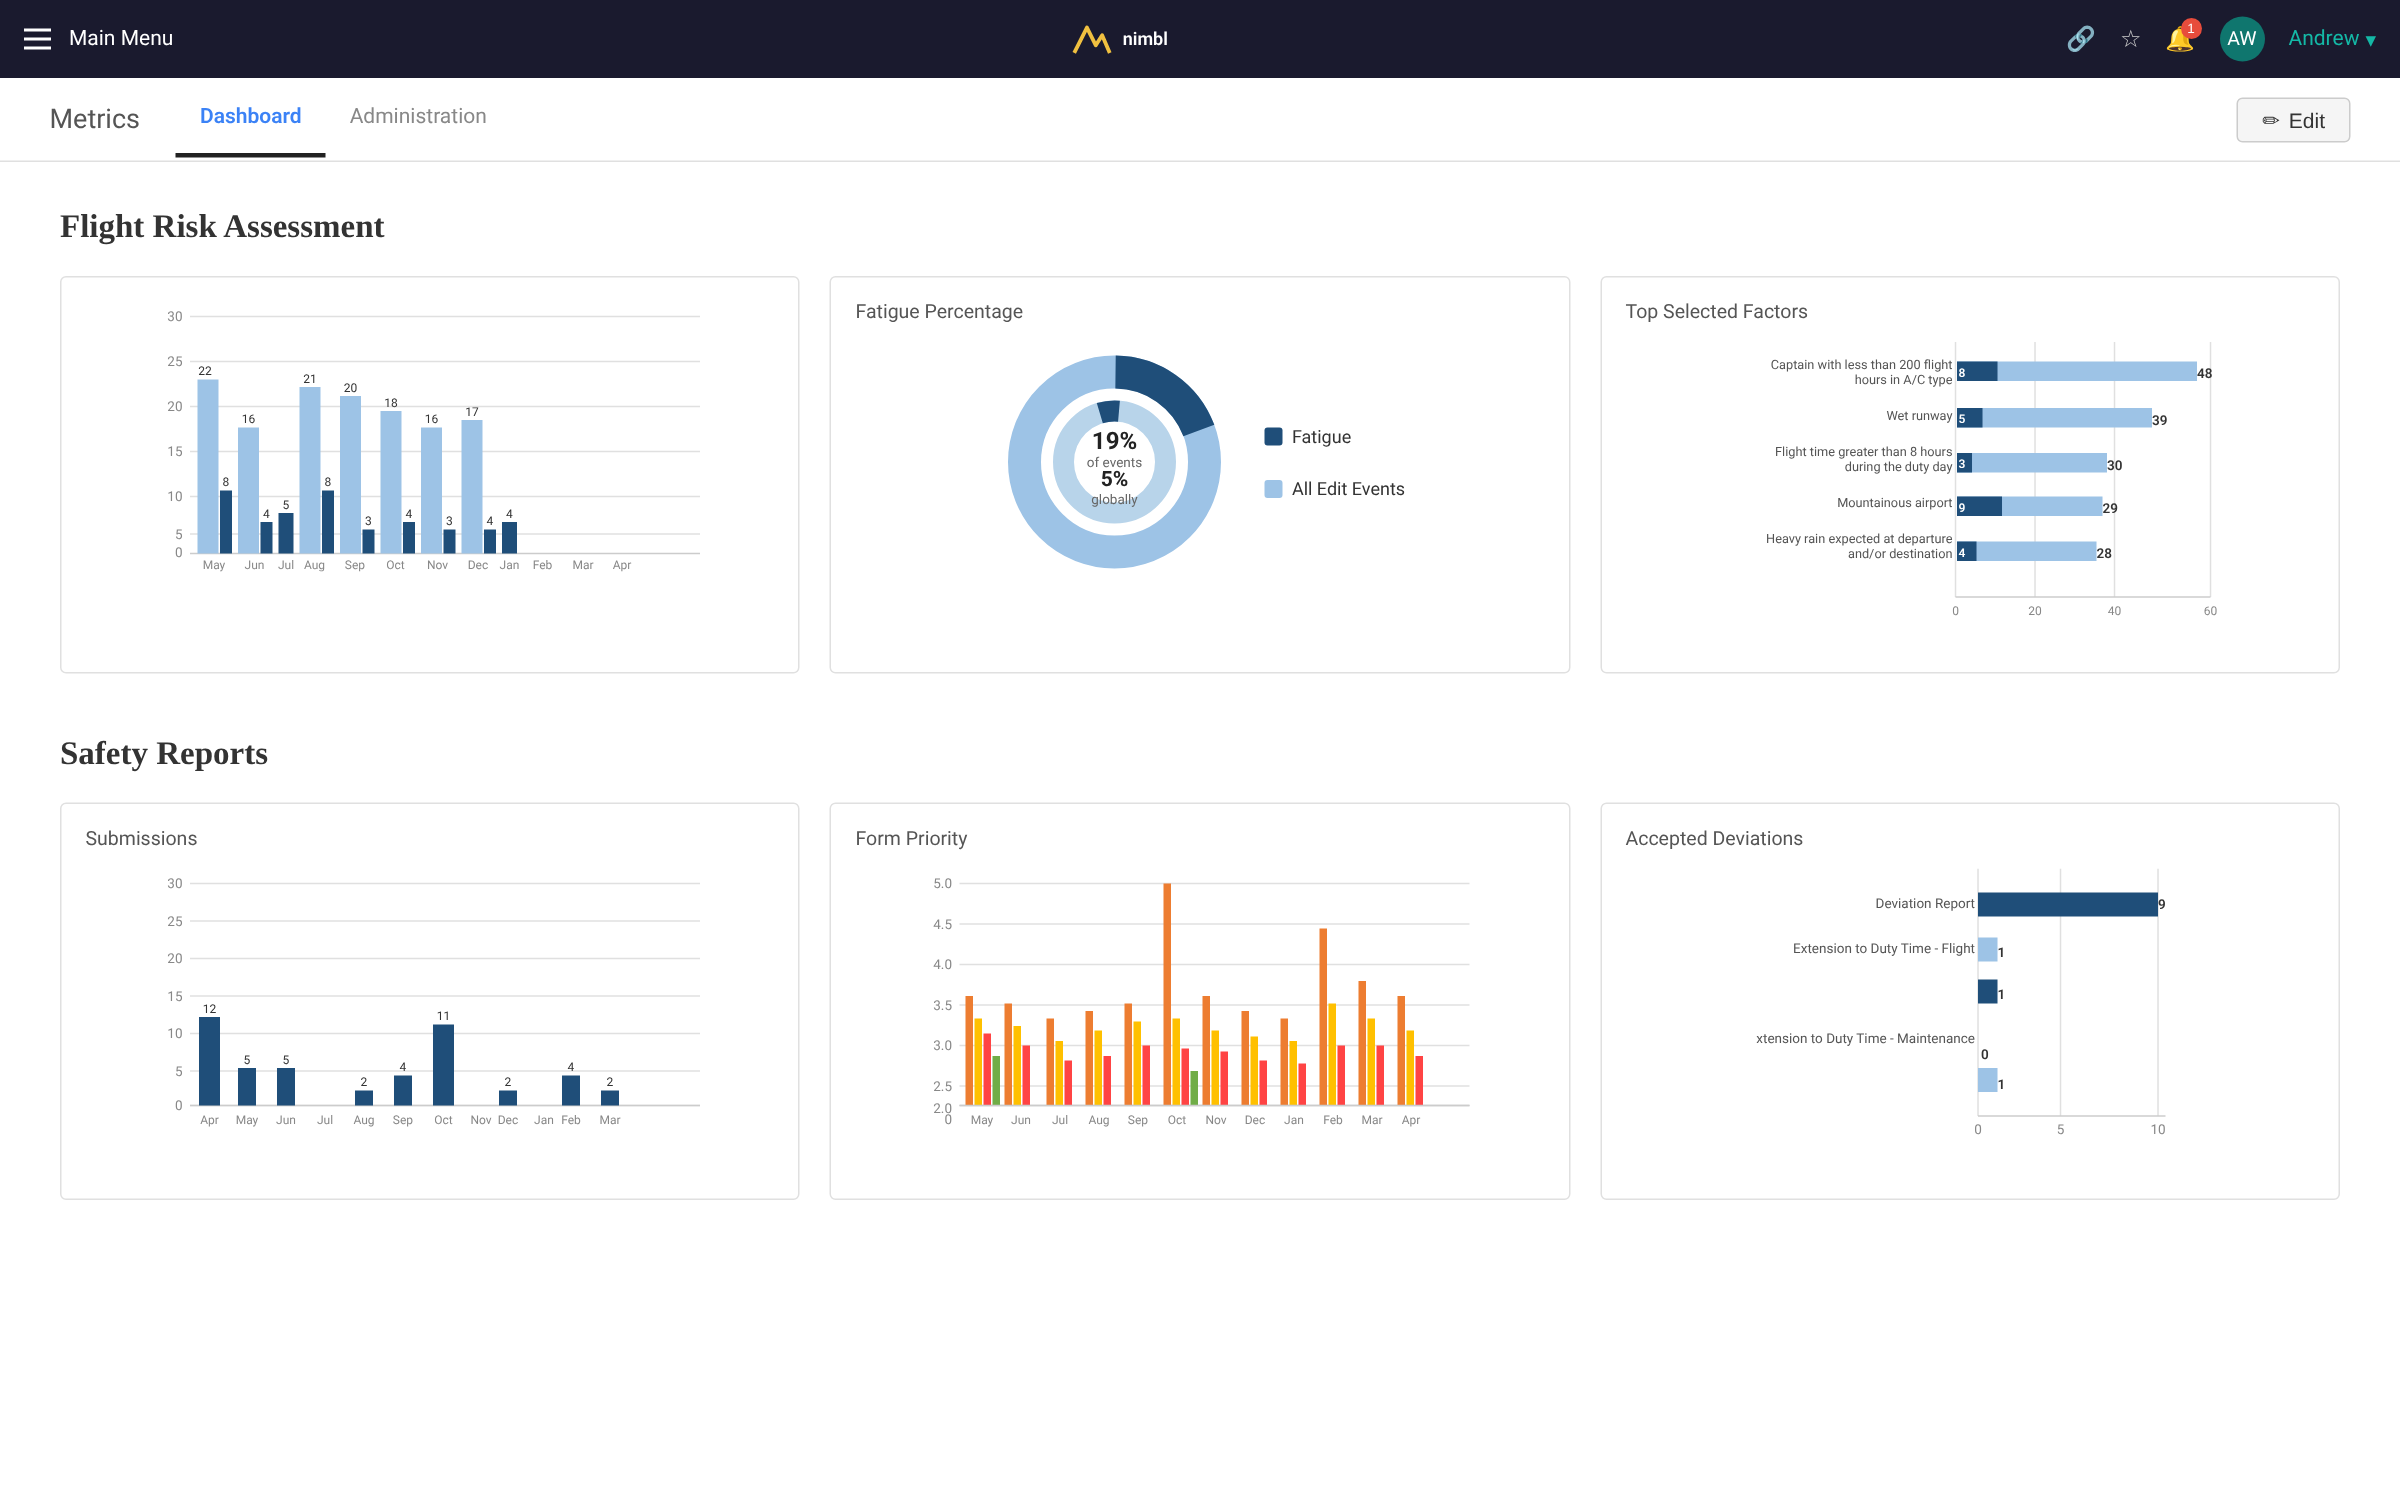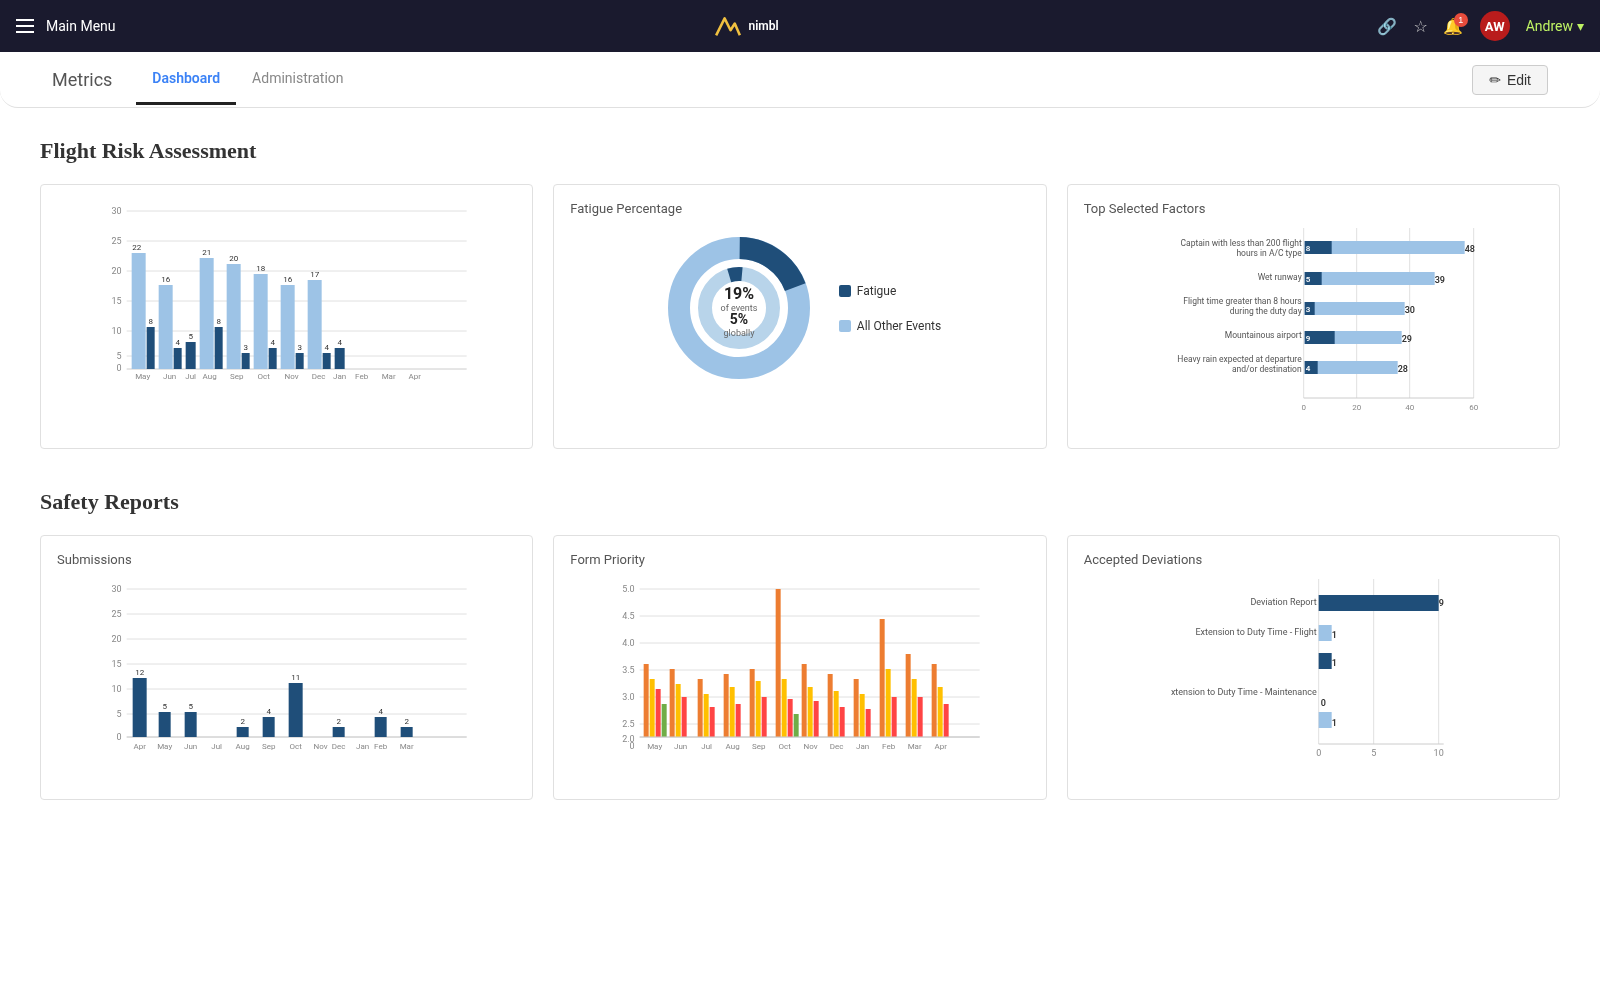--- a/index.html
+++ b/index.html
@@ -13,28 +13,28 @@
     }
     .topnav-left { display: flex; align-items: center; gap: 12px; color: #fff; font-size: 14px; cursor: pointer; }
     .hamburger { display: flex; flex-direction: column; gap: 4px; cursor: pointer; }
     .hamburger span { display: block; width: 18px; height: 2px; background: #fff; }
     .topnav-center { display: flex; align-items: center; gap: 6px; color: #fff; font-size: 12px; font-weight: 600; }
     .logo-icon { width: 28px; height: 22px; }
     .topnav-right { display: flex; align-items: center; gap: 16px; color: #fff; }
     .topnav-right .icon-btn { background: none; border: none; color: #ccc; cursor: pointer; font-size: 16px; }
     .notif-btn { position: relative; }
     .notif-badge { position: absolute; top: -4px; right: -4px; background: #e74c3c; color: #fff; border-radius: 50%; width: 14px; height: 14px; font-size: 9px; display: flex; align-items: center; justify-content: center; }
-    .avatar { width: 30px; height: 30px; border-radius: 50%; background: #b91c1c; color: #fff; font-weight: 700; font-size: 13px; display: flex; align-items: center; justify-content: center; }
-    .user-name { color: #bef264; font-size: 14px; cursor: pointer; display: flex; align-items: center; gap: 4px; }
+    .avatar { width: 30px; height: 30px; border-radius: 50%; background: #0f766e; color: #fff; font-weight: 400; font-size: 13px; display: flex; align-items: center; justify-content: center; }
+    .user-name { color: #14b8a6; font-size: 14px; cursor: pointer; display: flex; align-items: center; gap: 4px; }
 
     
     .tabs-bar {
       background: #fff; border-bottom: 1px solid #e0e0e0;
       display: flex; align-items: center; justify-content: space-between;
-      padding: 0 52px; height: 56px; border-radius: 18px;
+      padding: 0 33px; height: 56px;
     }
     .tabs-left { display: flex; align-items: center; gap: 0; }
     .page-title { font-size: 18px; font-weight: 400; color: #555; margin-right: 24px; }
     .tab-item { padding: 16px 16px; font-size: 14px; cursor: pointer; color: #888; border-bottom: 3px solid transparent; }
     .tab-item.active { color: #3b82f6; border-bottom: 3px solid #222; font-weight: 600; }
     .edit-btn {
       display: flex; align-items: center; gap: 6px;
       border: 1px solid #ccc; background: #f5f5f5; padding: 6px 16px;
       font-size: 14px; border-radius: 4px; cursor: pointer; color: #333;
     }
@@ -209,21 +209,21 @@
             <text x="80" y="108" text-anchor="middle" font-size="9" fill="#666">globally</text>
           </svg>
         </div>
         <div class="donut-legend">
           <div class="legend-item">
             <div class="legend-dot" style="background:#1f4e79;"></div>
             <span>Fatigue</span>
           </div>
           <div class="legend-item">
             <div class="legend-dot" style="background:#9dc3e6;"></div>
-            <span>All Other Events</span>
+            <span>All Edit Events</span>
           </div>
         </div>
       </div>
     </div>
 
     <div class="chart-card">
       <div class="chart-label">Top Selected Factors</div>
       <svg viewBox="0 0 360 200" width="100%" height="200">
 
         <line x1="170" y1="0" x2="170" y2="170" stroke="#e0e0e0" stroke-width="1"></line>

